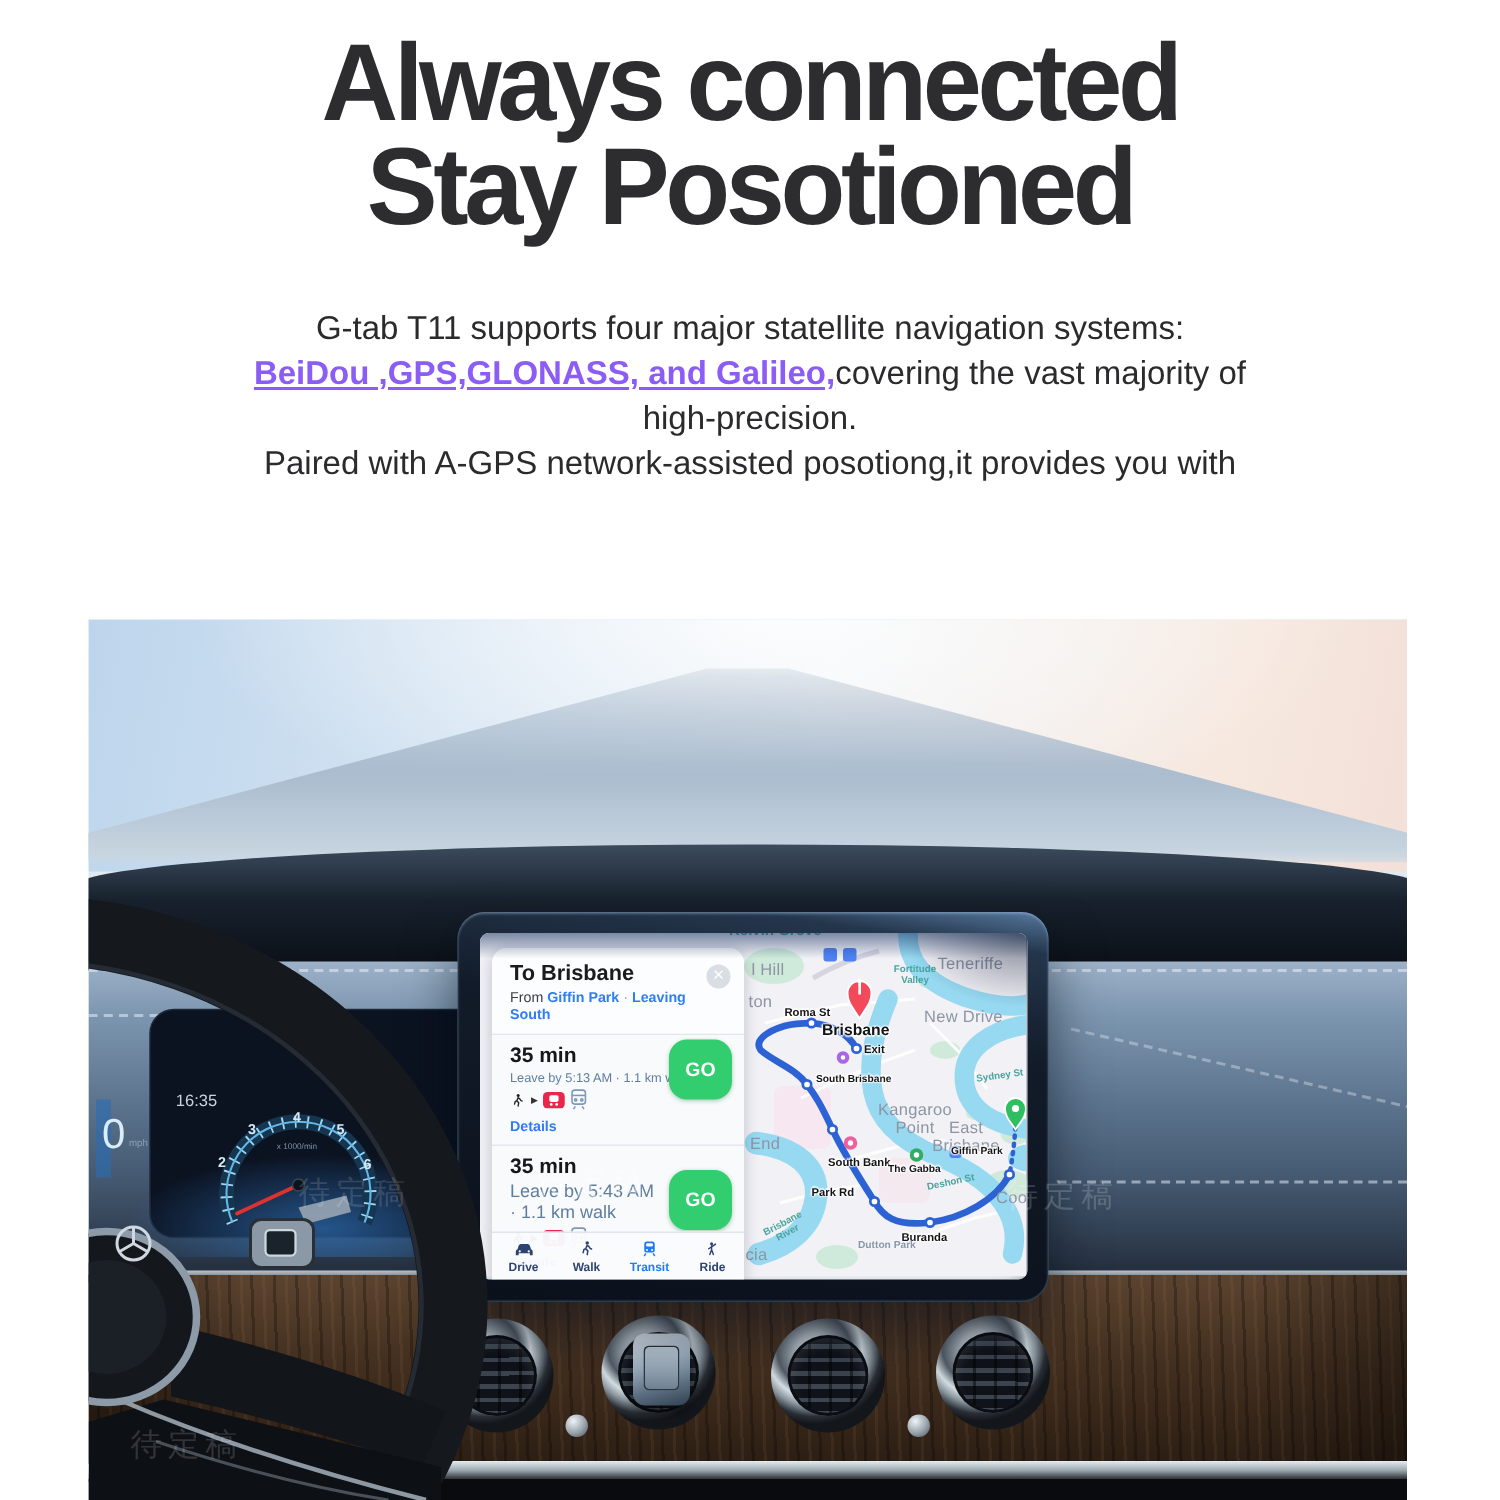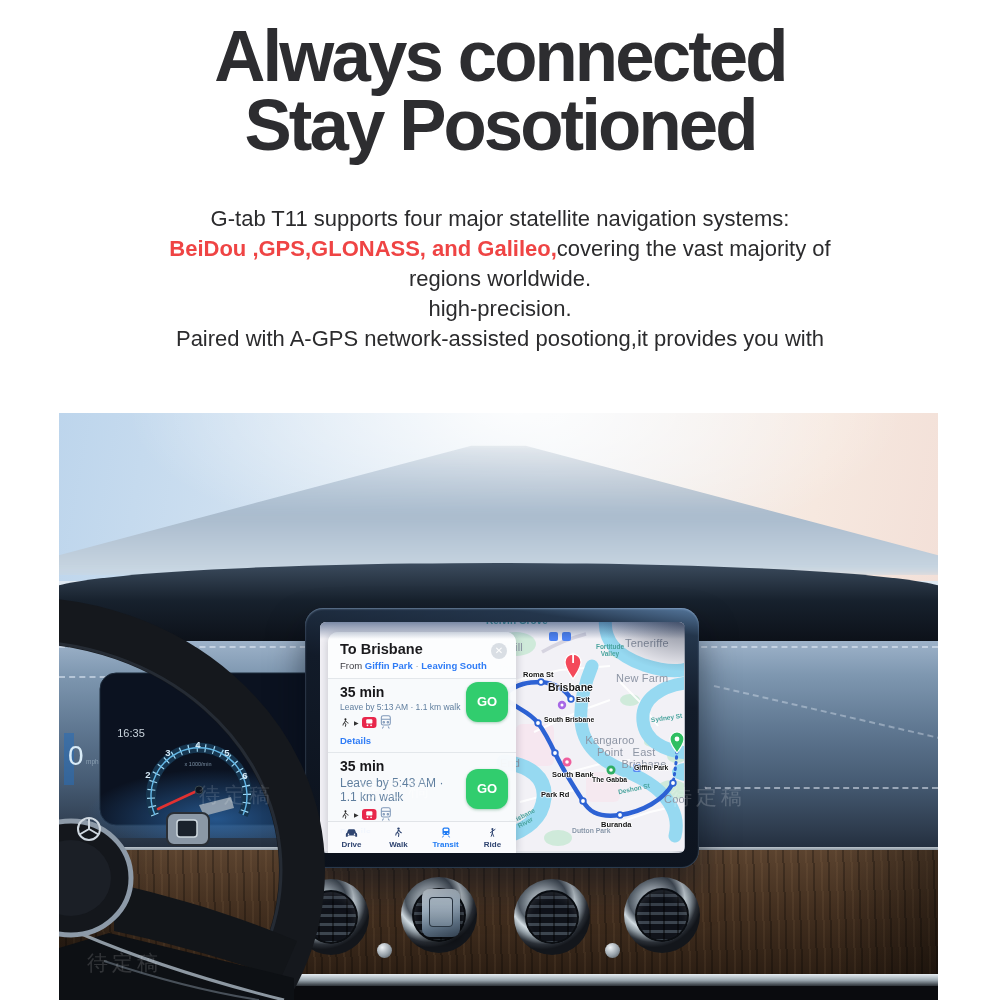--- a/index.html
+++ b/index.html
@@ -5,21 +5,21 @@
   html,body{margin:0;padding:0;}
   body{width:1000px;height:1000px;position:relative;background:#ffffff;
        font-family:"Liberation Sans","DejaVu Sans",sans-serif;overflow:hidden;}
 
   
   .headline{position:absolute;top:22px;left:0;width:1000px;text-align:center;
             color:#2d2d30;font-weight:bold;line-height:0.94;letter-spacing:-3px;}
   .headline .hl{font-size:73px;transform:scaleX(.97);transform-origin:center;}
   .intro{position:absolute;top:204px;left:0;width:1000px;text-align:center;
          color:#2b2b2d;font-size:22px;line-height:30px;}
-  .intro .red{color:#ef4444;font-weight:bold;}
+  .intro .red{color:#8b5cf6;font-weight:bold;text-decoration:underline;}
 
   
   .photo{position:absolute;left:59px;top:413px;width:879px;height:587px;overflow:hidden;background:#dfe9f2;}
   .sky{position:absolute;left:0;top:0;width:100%;height:168px;
        background:linear-gradient(100deg,#bdd5ec 0%,#dde9f4 40%,#eef2f6 55%,#f6e8df 85%,#f3e0d8 100%);}
   .sky:after{content:"";position:absolute;inset:0;
        background:radial-gradient(ellipse at 52% 0%,rgba(255,255,255,.85),rgba(255,255,255,0) 60%);}
   .hood{position:absolute;left:-15px;right:-15px;top:30px;height:132px;
        background:linear-gradient(180deg,rgba(125,145,168,.15),#a9bbcd 55%,#cbd8e3);
        clip-path:polygon(0 100%,0 88%,47% 2%,53% 2%,100% 88%,100% 100%);filter:blur(4px);}
@@ -80,21 +80,21 @@
   .ml.teal{color:#4aa49e;font-size:6.5px;font-weight:bold;}
   .ml.teal-big{color:#4aa49e;font-size:10px;font-weight:bold;}
   .ml.poi{color:#141414;font-size:7.5px;font-weight:bold;
        text-shadow:-1px 0 1px #fff,1px 0 1px #fff,0 -1px 1px #fff,0 1px 1px #fff;}
   .ml.poi-big{font-size:10.5px;}
   .ml.poi-s{font-size:6.8px;}
   .ml.muted{color:#8795a8;font-size:6.8px;font-weight:bold;text-shadow:0 0 2px #fff;}
   .ml.w{white-space:normal;text-align:center;}
 
   
-  .panel{position:absolute;left:8px;top:10px;width:188px;bottom:0;border-radius:10px 10px 0 0;
+  .panel{position:absolute;left:8px;top:10px;width:168px;bottom:0;border-radius:10px 10px 0 0;
        background:rgba(248,250,252,.97);box-shadow:0 2px 10px rgba(15,25,40,.22);overflow:hidden;}
   .p-head{position:relative;padding:9px 12px 7px 12px;background:rgba(252,253,254,.9);}
   .p-title{font-size:14.5px;font-weight:bold;color:#1b1b1e;}
   .p-from{font-size:9.5px;margin-top:3px;color:#3c3c43;}
   .p-from .lnk{color:#2f7cf6;font-weight:bold;}
   .p-from .sep{color:#9aa0a8;}
   .p-close{position:absolute;right:9px;top:11px;width:16px;height:16px;border-radius:50%;
        background:#d9dee4;color:#fefefe;font-size:10px;line-height:16px;text-align:center;font-weight:bold;}
   .divider{height:1px;background:#e3e7eb;margin:0;}
   .route{position:relative;padding:5px 54px 3px 12px;}
@@ -125,21 +125,20 @@
 <body>
 
 <div class="headline">
   <div class="hl">Always connected</div>
   <div class="hl">Stay Posotioned</div>
 </div>
 
 <div class="intro">
   <div>G-tab T11 supports four major statellite navigation systems:</div>
   <div><span class="red">BeiDou ,GPS,GLONASS, and Galileo,</span><span>covering the vast majority of</span></div>
-  <div>regions worldwide.</div>
   <div>high-precision.</div>
   <div>Paired with A-GPS network-assisted posotiong,it provides you with</div>
 </div>
 
 <div class="photo">
   <div class="sky"></div>
   <div class="hood"></div>
   <div class="cowl"></div>
   <div class="dash"></div>
   <div class="stitch st-a"></div>
@@ -255,21 +254,21 @@
             <path d="M357,131 c-4,-6 -7,-9 -7,-14 a7,7 0 1 1 14,0 c0,5 -3,8 -7,14 z" fill="#2fbf62" stroke="#ffffff" stroke-width="1.2"></path>
             <circle cx="357" cy="117" r="2.4" fill="#fff"></circle>
           </g>
         </svg>
 
         <span class="ml teal-big" style="left:166px;top:-6px;">Kelvin Grove</span>
         <span class="ml area" style="left:181px;top:20px;">l Hill</span>
         <span class="ml area" style="left:179px;top:41px;">ton</span>
         <span class="ml area" style="left:305px;top:16px;">Teneriffe</span>
         <span class="ml teal w" style="left:272px;top:22px;width:36px;">Fortitude Valley</span>
-        <span class="ml area" style="left:296px;top:51px;">New Farm</span>
+        <span class="ml area" style="left:296px;top:51px;">New Drive</span>
         <span class="ml poi" style="left:203px;top:49px;">Roma St</span>
         <span class="ml poi poi-big" style="left:228px;top:60px;">Brisbane</span>
         <span class="ml poi" style="left:256px;top:74px;">Exit</span>
         <span class="ml poi poi-s" style="left:224px;top:94px;">South Brisbane</span>
         <span class="ml area w" style="left:258px;top:103px;width:64px;margin-top:10px;">Kangaroo Point</span>
         <span class="ml poi" style="left:232px;top:119px;margin-top:30px;">South Bank</span>
         <span class="ml area w" style="left:296px;top:125px;width:56px;">East Brisbane</span>
         <span class="ml poi poi-s" style="left:272px;top:154px;">The Gabba</span>
         <span class="ml poi poi-s" style="left:314px;top:142px;">Giffin Park</span>
         <span class="ml teal" style="left:331px;top:93px;transform:rotate(-8deg);">Sydney St</span>

